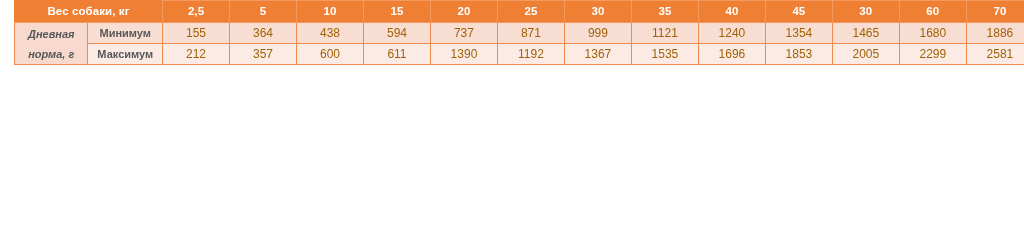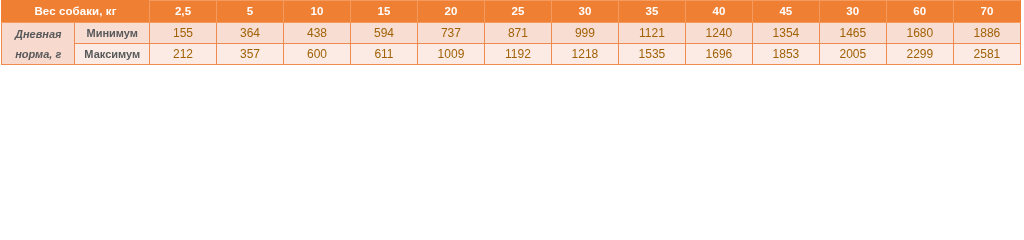--- a/index.html
+++ b/index.html
@@ -8,21 +8,21 @@
     background: #ffffff;
   }
   body {
     width: 1024px;
     height: 67px;
     overflow: hidden;
     font-family: "Liberation Sans", sans-serif;
   }
   .table-wrap {
     width: 880px;
-    margin: 0 0 0 1px;
+    margin: 0 0 0 14px;
   }
   table.dog-table {
     width: 1020px;
     border-collapse: collapse;
     table-layout: fixed;
   }
   table.dog-table td {
     padding: 0;
     margin: 0;
     text-align: center;
@@ -139,23 +139,23 @@
         <td class="value-cell">1465</td>
         <td class="value-cell">1680</td>
         <td class="value-cell">1886</td>
       </tr>
       <tr class="row-max">
         <td class="rowhead-cell">Максимум</td>
         <td class="value-cell">212</td>
         <td class="value-cell">357</td>
         <td class="value-cell">600</td>
         <td class="value-cell">611</td>
-        <td class="value-cell">1009</td>
+        <td class="value-cell">1390</td>
         <td class="value-cell">1192</td>
-        <td class="value-cell">1218</td>
+        <td class="value-cell">1367</td>
         <td class="value-cell">1535</td>
         <td class="value-cell">1696</td>
         <td class="value-cell">1853</td>
         <td class="value-cell">2005</td>
         <td class="value-cell">2299</td>
         <td class="value-cell">2581</td>
       </tr>
     </tbody>
   </table>
 </div>

